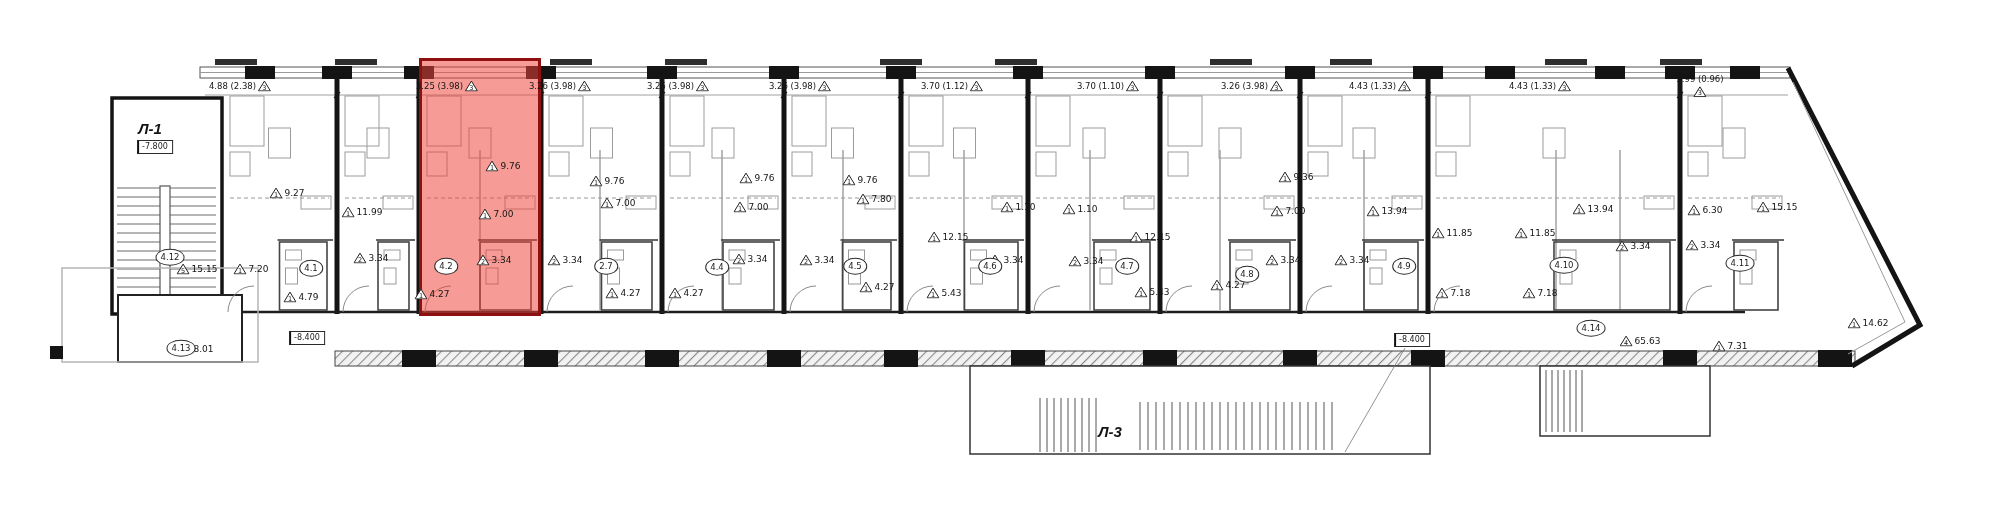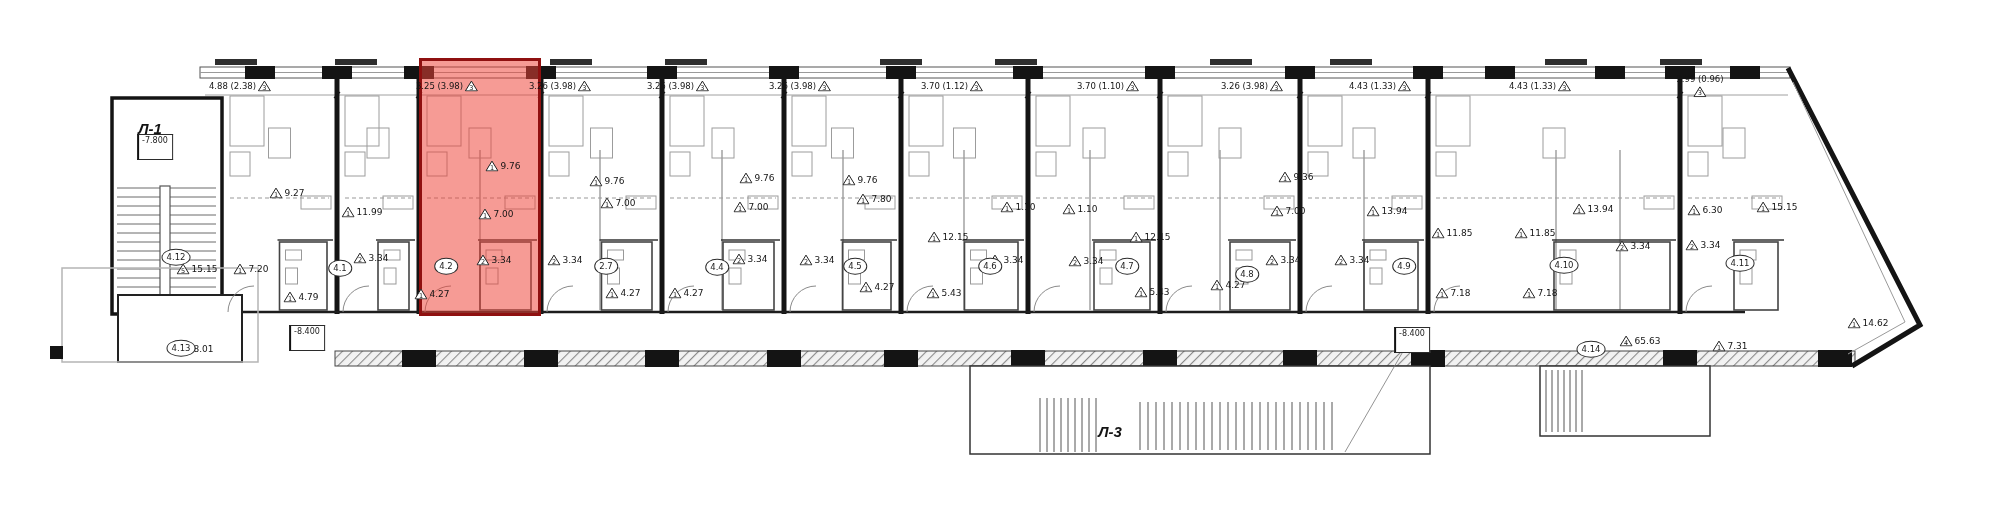--- a/index.html
+++ b/index.html
@@ -8,21 +8,21 @@
   #plan-svg{position:absolute;left:0;top:0;z-index:1}
   .hl{position:absolute;left:419px;top:58px;width:122px;height:258px;box-sizing:border-box;
       border:3px solid #8f1010;z-index:3}
   #labels{position:absolute;left:0;top:0;width:2000px;height:512px;z-index:4;pointer-events:none}
   .lbl{position:absolute;transform:translate(-50%,-50%);display:flex;align-items:center;gap:2px;
        font-size:9px;line-height:1;white-space:nowrap;color:#141414}
   .dim-lbl{font-size:8.5px}
   .circle{position:absolute;transform:translate(-50%,-50%);border:1px solid #2b2b2b;border-radius:50%;
           background:#fff;font-size:8.5px;line-height:1;padding:3px 4px;min-width:13px;text-align:center}
   .elev{position:absolute;transform:translate(-50%,-50%);border:1px solid #2b2b2b;border-left:2px solid #111;
-        background:#fff;font-size:8px;line-height:1;padding:2px 4px 14px 3px;white-space:nowrap}
+        background:#fff;font-size:8px;line-height:1;padding:2px 4px 2px 3px;white-space:nowrap}
   .stair{font-family:Liberation Sans, sans-serif;font-style:italic;font-size:15px;font-weight:bold}
   .tri-icon{display:block}
 </style>
 </head>
 <body>
 
 <div class="canvas">
   <svg id="plan-svg" width="2000" height="512" viewBox="0 0 2000 512">
     <defs>
       <pattern id="hatch" width="7" height="7" patternUnits="userSpaceOnUse" patternTransform="rotate(45)">
@@ -741,30 +741,30 @@
         </svg>
         <span>3.34</span>
       </div>
       <div class="lbl" style="left: 1640px; top: 341px;">
         <svg width="13" height="11" viewBox="0 0 13 11" class="tri-icon">
           <polygon points="6.5,0.6 12.5,10.4 0.5,10.4" fill="#fff" stroke="#222" stroke-width="1"></polygon>
           <text x="6.5" y="9" text-anchor="middle" font-size="6.5" fill="#111" font-family="DejaVu Sans, sans-serif">4</text>
         </svg>
         <span>65.63</span>
       </div>
-      <div class="circle" style="left: 340px; top: 268px;">4.1</div>
+      <div class="circle" style="left: 311px; top: 268px;">4.1</div>
       <div class="circle" style="left: 446px; top: 266px;">4.2</div>
       <div class="circle" style="left: 606px; top: 266px;">2.7</div>
       <div class="circle" style="left: 717px; top: 267px;">4.4</div>
       <div class="circle" style="left: 855px; top: 266px;">4.5</div>
       <div class="circle" style="left: 975px; top: 266px; margin-left: 15px;">4.6</div>
       <div class="circle" style="left: 1127px; top: 266px;">4.7</div>
       <div class="circle" style="left: 1247px; top: 274px; text-align: center;">4.8</div>
       <div class="circle" style="left: 1404px; top: 266px;">4.9</div>
       <div class="circle" style="left: 1564px; top: 265px;">4.10</div>
       <div class="circle" style="left: 1740px; top: 263px;">4.11</div>
-      <div class="circle" style="left: 176px; top: 257px;">4.12</div>
+      <div class="circle" style="left: 170px; top: 257px;">4.12</div>
       <div class="circle" style="left: 181px; top: 348px;">4.13</div>
-      <div class="circle" style="left: 1591px; top: 349px;">4.14</div>
+      <div class="circle" style="left: 1591px; top: 328px;">4.14</div>
       <div class="elev" style="left: 307px; top: 338px;">-8.400</div>
       <div class="elev" style="left: 1412px; top: 340px;">-8.400</div>
     </div>
 </div>
 
 </body></html>

